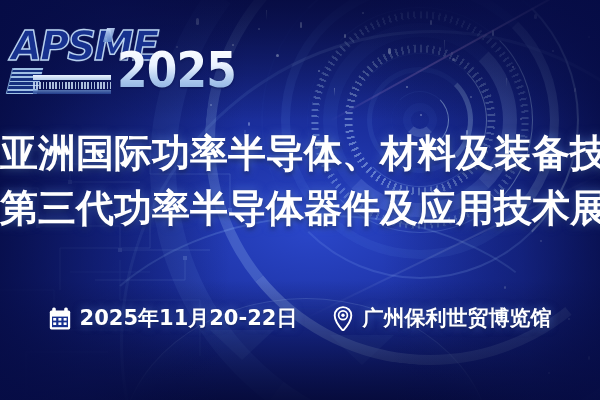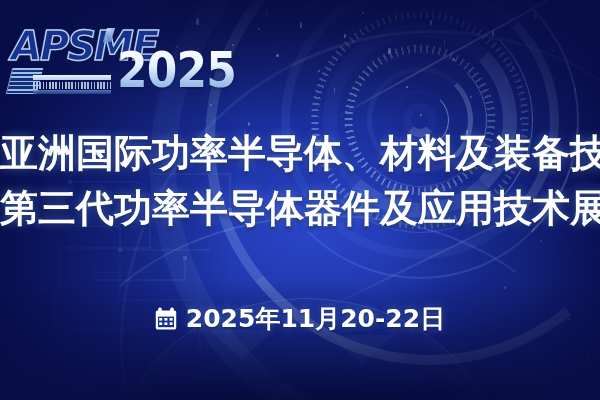--- a/index.html
+++ b/index.html
@@ -338,21 +338,21 @@
     align-items: center;
     gap: 36px;
   }
   .info-item {
     display: flex;
     align-items: center;
     gap: 9px;
   }
   .info-text {
     font-family: "DejaVu Sans", "Liberation Sans", sans-serif;
-    font-size: 25px;
+    font-size: 21px;
     font-weight: 700;
     color: #ffffff;
     line-height: 1;
     white-space: nowrap;
     text-shadow: 0 0 8px rgba(110,160,250,0.5), 0 1px 3px rgba(4,10,55,0.8);
   }
   .ic { display: block; }
 </style>
 </head>
 <body>
@@ -490,16 +490,24 @@
           <rect x="9.4" y="11.0" width="3.0" height="2.6"></rect>
           <rect x="14.6" y="11.0" width="3.0" height="2.6"></rect>
           <rect x="4.2" y="15.4" width="3.0" height="2.6"></rect>
           <rect x="9.4" y="15.4" width="3.0" height="2.6"></rect>
           <rect x="14.6" y="15.4" width="3.0" height="2.6"></rect>
         </g>
       </svg>
       <span class="info-text">2025年11月20-22日</span>
     </div>
 
+    <div class="info-item">
+      <svg class="ic" width="20" height="25" viewBox="0 0 20 25">
+        <path d="M10 1.1c-4.6 0-8.3 3.7-8.3 8.3 0 5.9 7.2 14 8.0 14.9a0.4 0.4 0 0 0 0.6 0c0.8-0.9 8.0-9.0 8.0-14.9 0-4.6-3.7-8.3-8.3-8.3z" fill="none" stroke="#ffffff" stroke-width="1.9"></path>
+        <circle cx="10" cy="9.3" r="4.4" fill="none" stroke="#ffffff" stroke-width="1.7"></circle>
+        <circle cx="10" cy="9.3" r="1.7" fill="#ffffff"></circle>
+      </svg>
+      <span class="info-text">广州保利世贸博览馆</span>
+    </div>
 
   </div>
 
 </div>
 
 </body></html>

